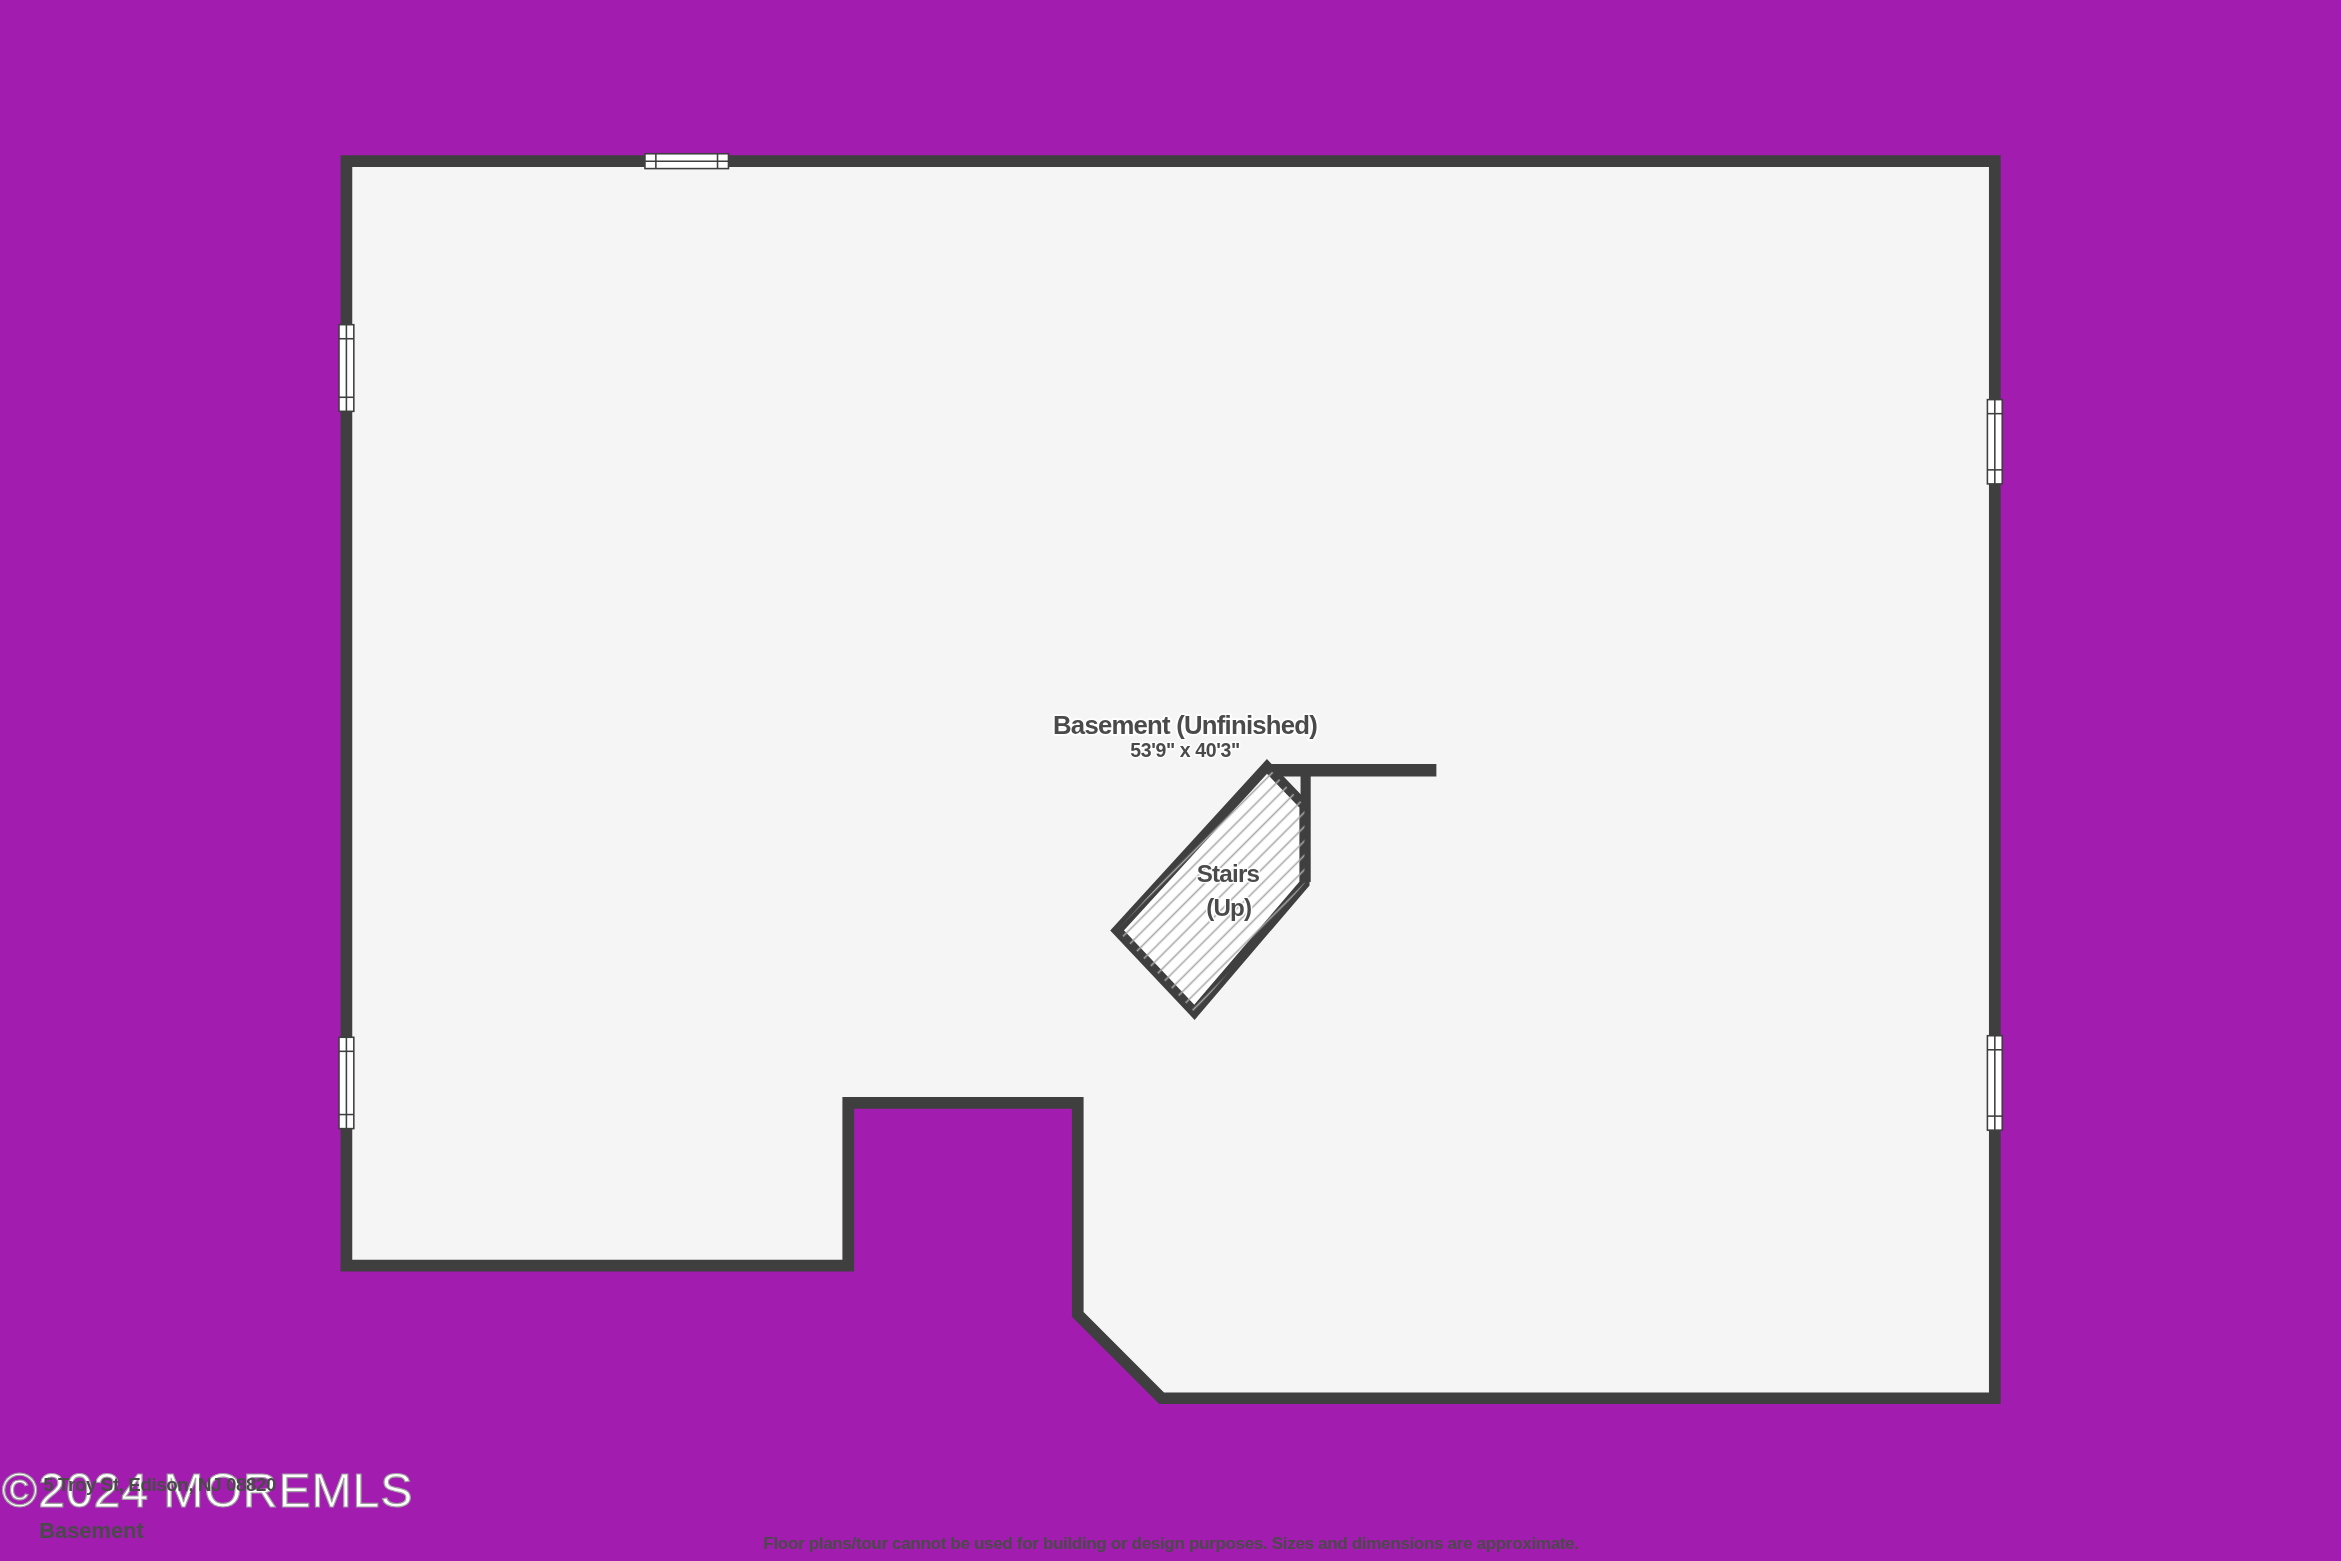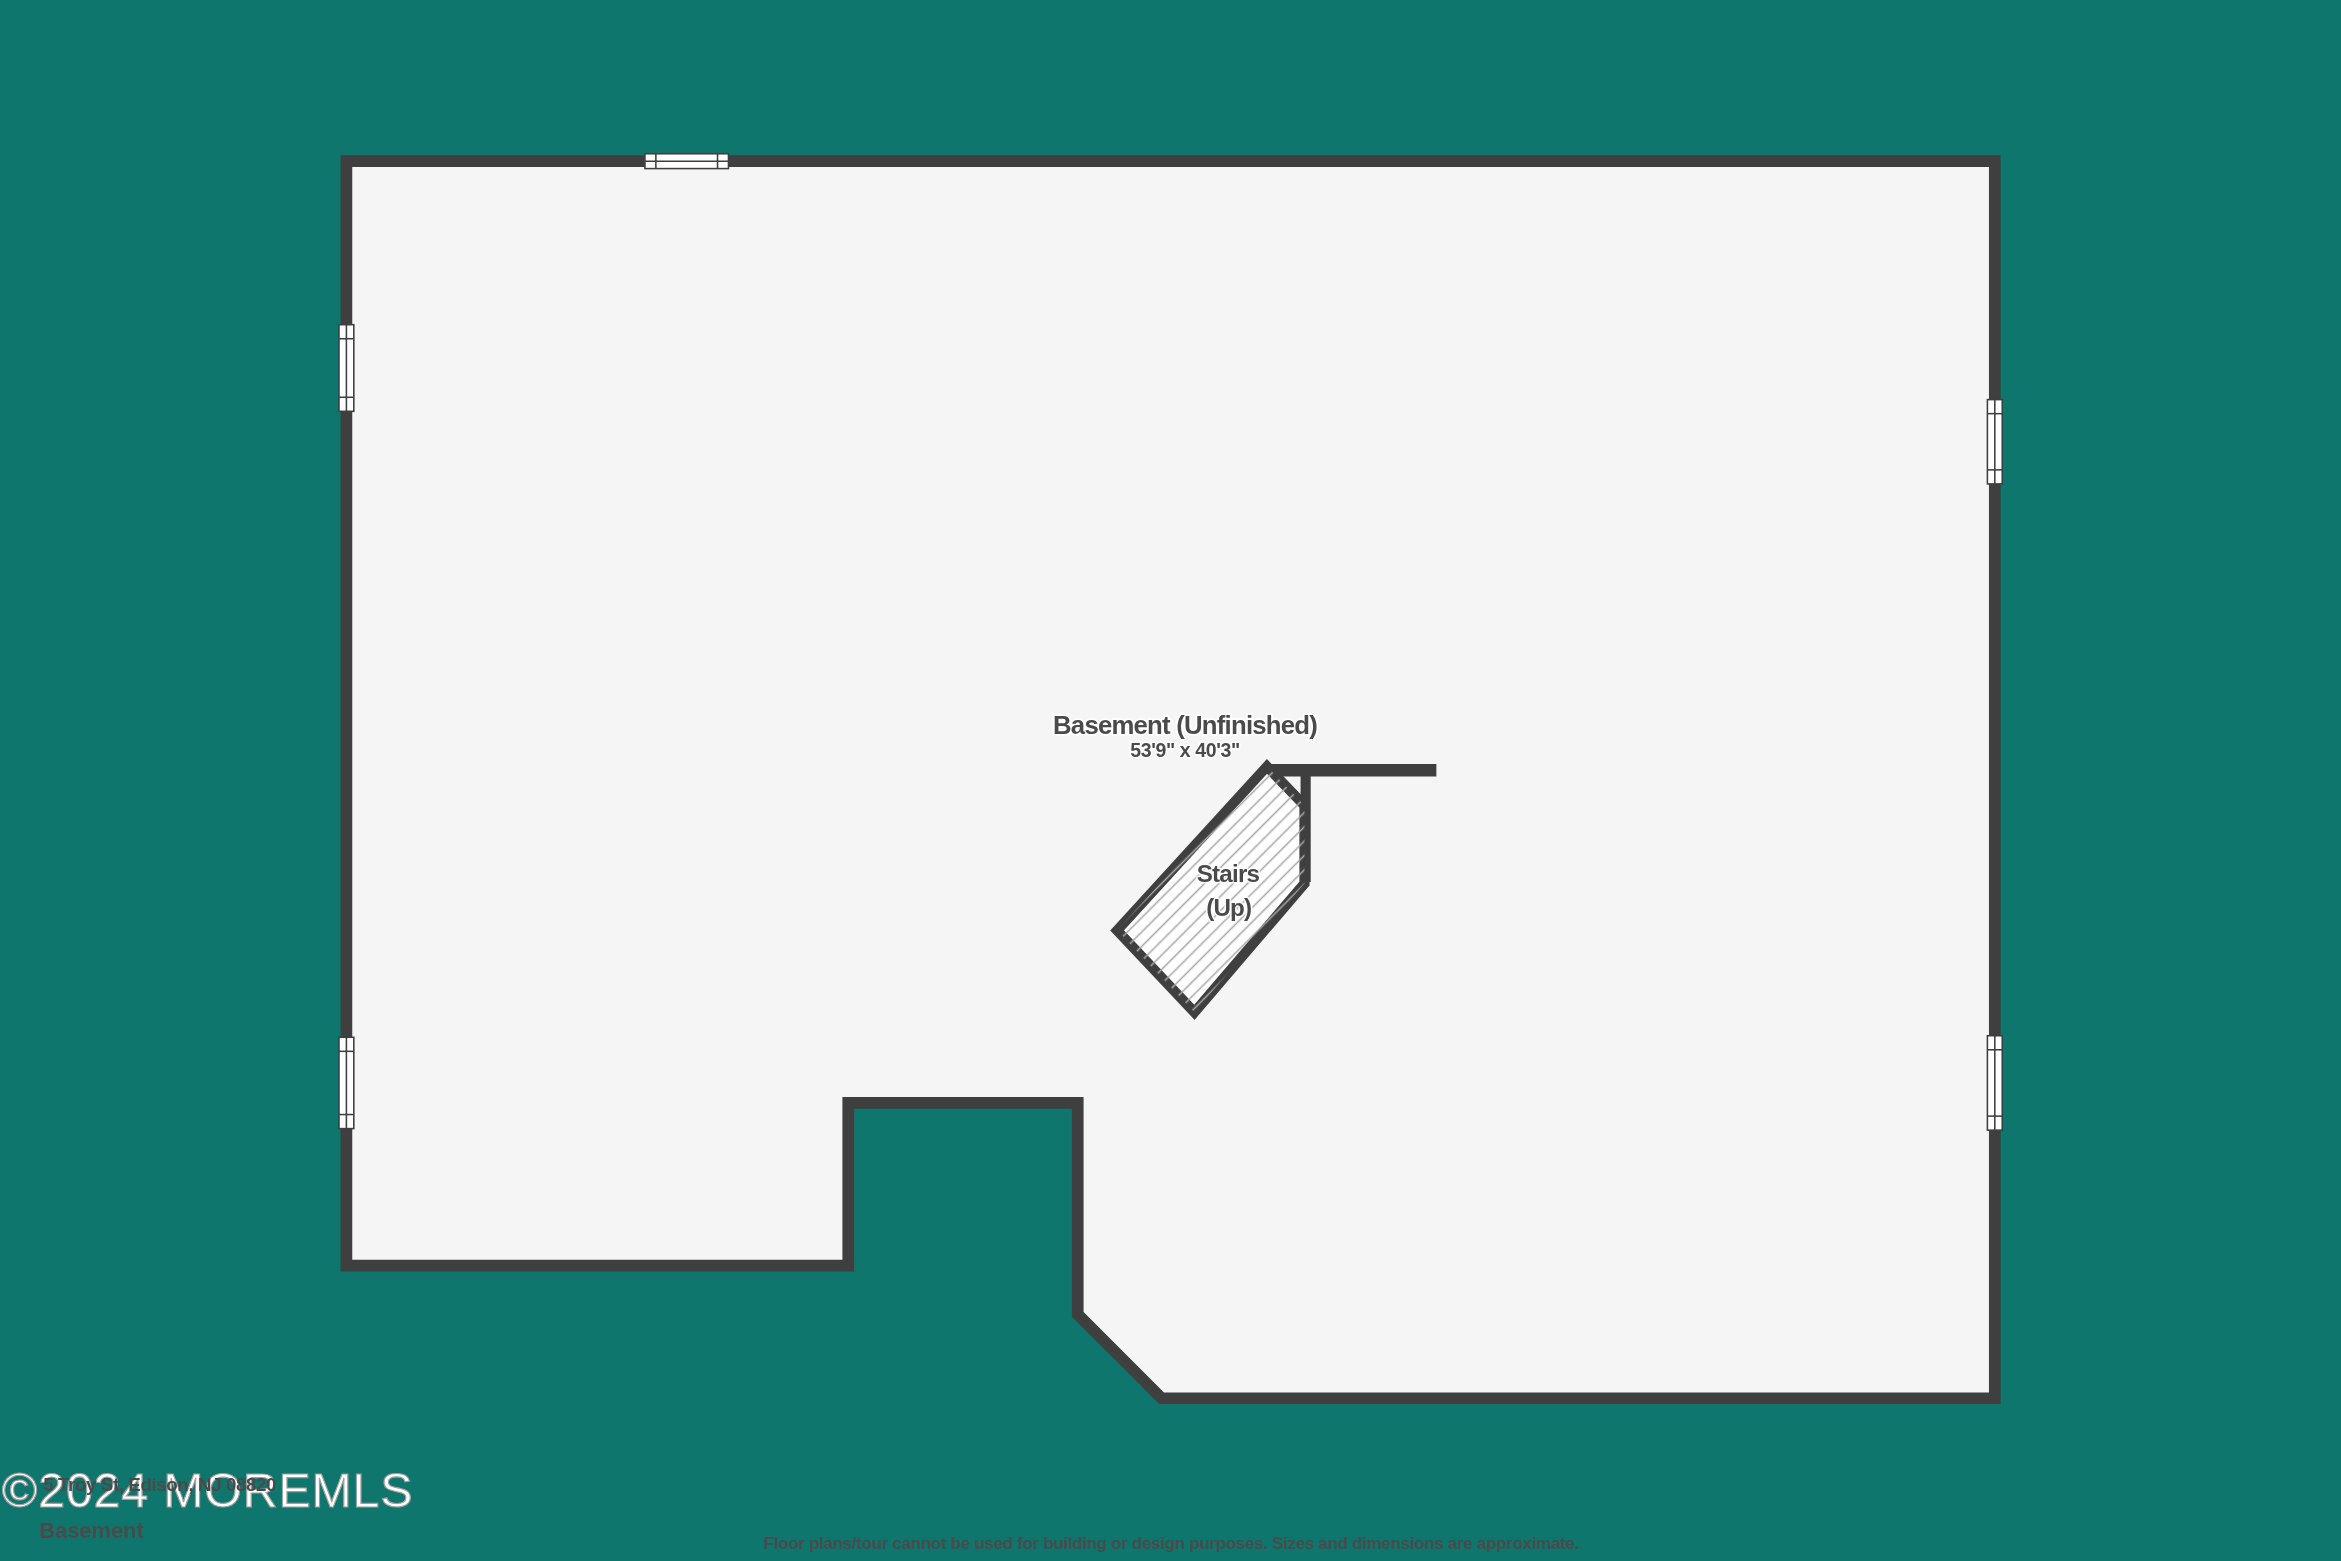--- a/index.html
+++ b/index.html
@@ -1,20 +1,20 @@
 <!DOCTYPE html>
 <html style="--wall: #3f3f3f; --floor: #f5f5f5; --label: #4a4a4a; --watermark: #a0a0a0; --hatch: #a8a8a8;font-size:12.5px"><head>
 <meta charset="utf-8">
 <style>
   html, body { margin: 0; padding: 0; background: #ffffff; }
   .canvas {
     position: relative;
     width: 2342px;
     height: 1561px;
-    background: #0f766e;
+    background: #a21caf;
     overflow: hidden;
     font-family: "Liberation Sans", sans-serif;
   }
   svg { position: absolute; top: 0; left: 0; }
 
   .floor-shape {
     fill: var(--floor, #f5f5f5);
     stroke: var(--wall, #3f3f3f);
     stroke-width: 15;
     stroke-linejoin: miter;

